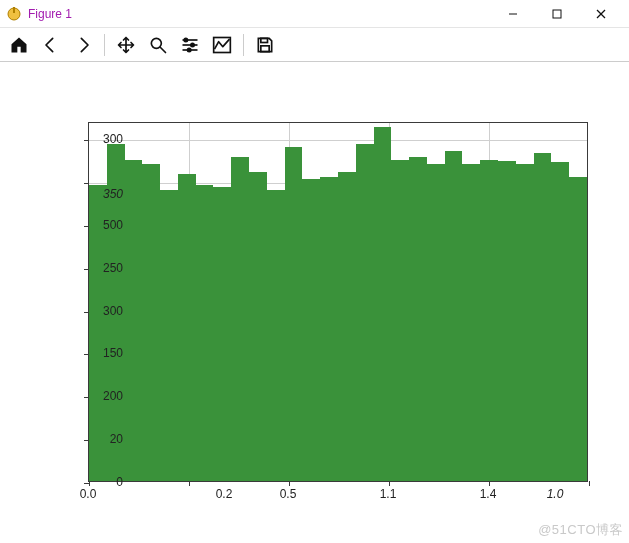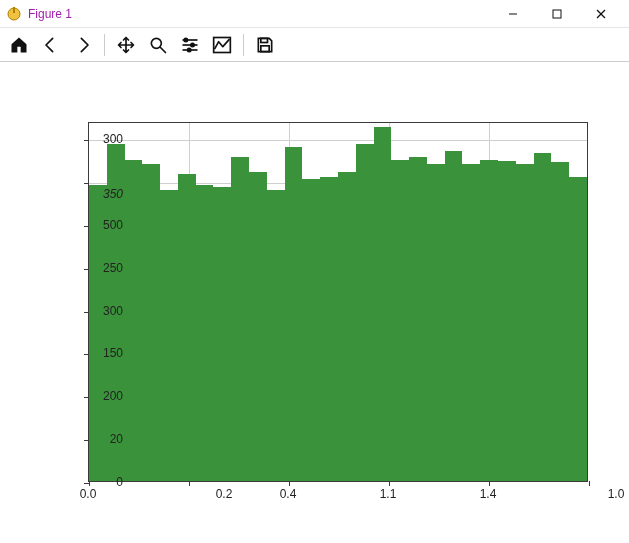--- a/index.html
+++ b/index.html
@@ -252,18 +252,19 @@
       <div class="ytick" style="top: 291.429px; margin-left: 29px;">150</div>
       <div class="ytick" style="top: 248.571px;">300</div>
       <div class="ytick" style="top: 205.714px;">250</div>
       <div class="ytick" style="top: 162.857px;">500</div>
       <div class="ytick" style="top: 132px; font-style: italic;">350</div>
       <div class="ytick" style="top: 77.1429px;">300</div>
     </div>
   <div id="xticks">
       <div class="xtick" style="left: 88px;">0.0</div>
       <div class="xtick" style="left: 188px; margin-left: 36px;">0.2</div>
-      <div class="xtick" style="left: 288px;">0.4</div>
+      <div class="xtick" style="left: 288px;">0.5</div>
       <div class="xtick" style="left: 388px;">1.1</div>
       <div class="xtick" style="left: 488px;">1.4</div>
-      <div class="xtick" style="left: 616px;">1.0</div>
-    </div>
+      <div class="xtick" style="left: 555px; font-style: italic;">1.0</div>
+    </div>
+  <div class="watermark">@51CTO博客</div>
 </div>
 
 </body></html>

